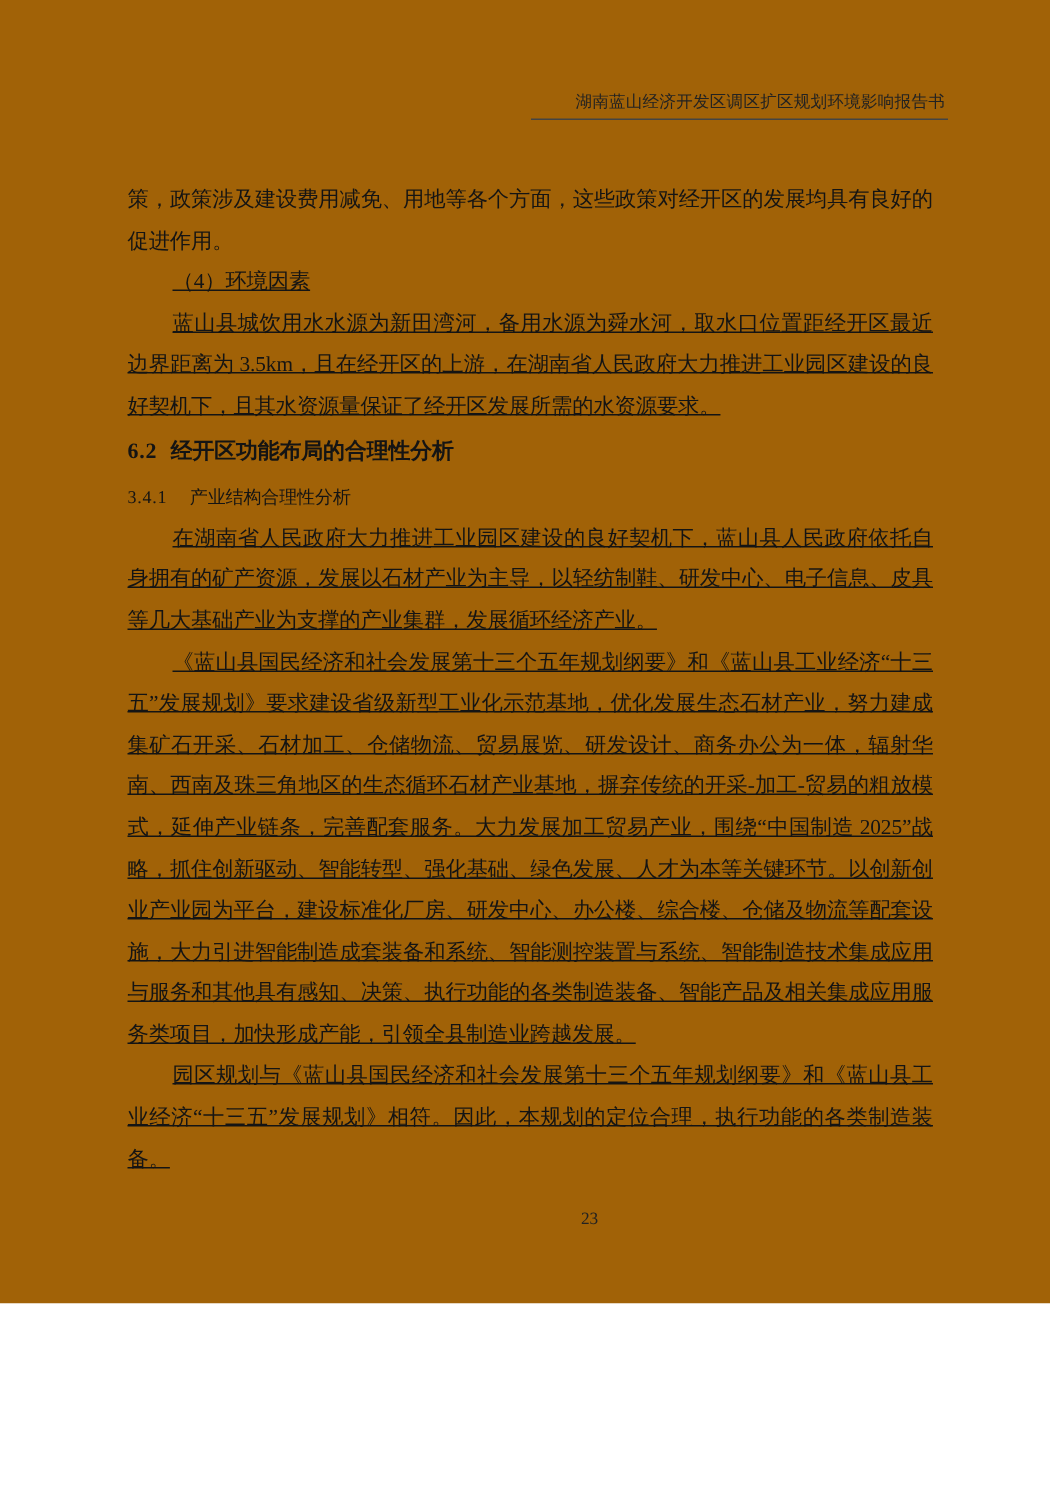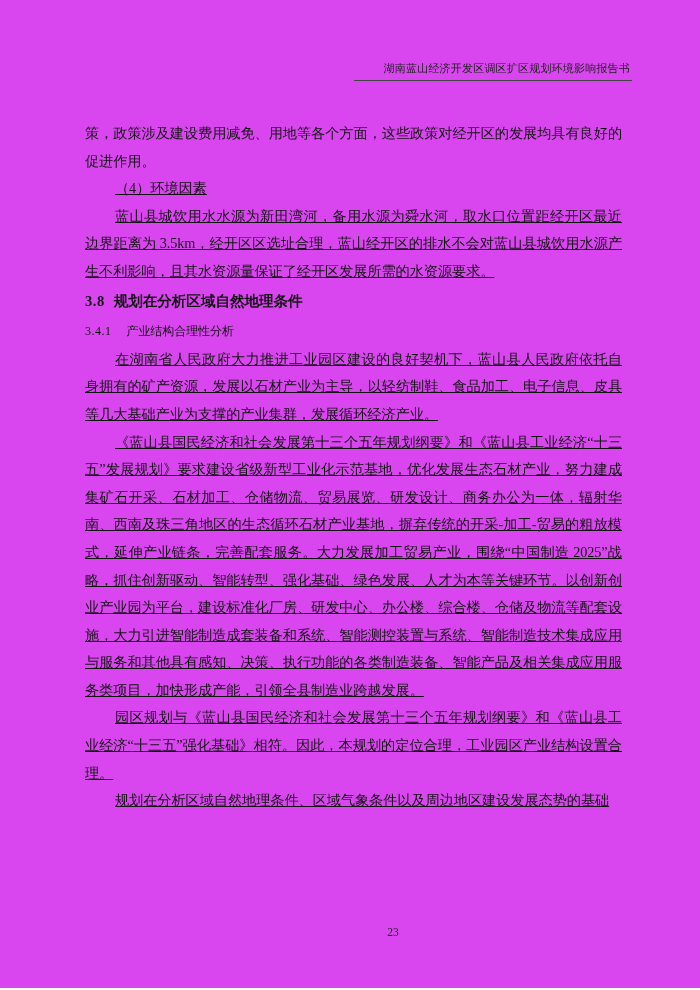--- a/index.html
+++ b/index.html
@@ -3,22 +3,22 @@
 <meta charset="utf-8">
 <style>
   html, body {
     margin: 0;
     padding: 0;
     background: #ffffff;
   }
   .page {
     position: relative;
     width: 700px;
-    height: 988px;
-    background: #d946ef;
+    height: 869px;
+    background: #a16207;
     overflow: hidden;
     font-family: "Liberation Serif", "DejaVu Serif", serif;
     color: #1c1c1c;
   }
   
   .header {
     position: absolute;
     top: 58px;
     left: 0;
     right: 68px;
@@ -92,26 +92,25 @@
 
 <div class="page">
 
   <div class="header">
     <span class="header-title">湖南蓝山经济开发区调区扩区规划环境影响报告书</span>
   </div>
 
   <main class="body-area" id="body-container">
       <p class="continuation">策，政策涉及建设费用减免、用地等各个方面，这些政策对经开区的发展均具有良好的促进作用。</p>
       <p class="indented">（4）环境因素</p>
-      <p class="indented">蓝山县城饮用水水源为新田湾河，备用水源为舜水河，取水口位置距经开区最近边界距离为 3.5km，经开区区选址合理，蓝山经开区的排水不会对蓝山县城饮用水源产生不利影响，且其水资源量保证了经开区发展所需的水资源要求。</p>
-      <p class="heading1"><span class="hnum">3.8</span><span>规划在分析区域自然地理条件</span></p>
+      <p class="indented">蓝山县城饮用水水源为新田湾河，备用水源为舜水河，取水口位置距经开区最近边界距离为 3.5km，且在经开区的上游，在湖南省人民政府大力推进工业园区建设的良好契机下，且其水资源量保证了经开区发展所需的水资源要求。</p>
+      <p class="heading1"><span class="hnum">6.2</span><span>经开区功能布局的合理性分析</span></p>
       <p class="heading2"><span class="hnum">3.4.1</span><span>产业结构合理性分析</span></p>
-      <p class="indented">在湖南省人民政府大力推进工业园区建设的良好契机下，蓝山县人民政府依托自身拥有的矿产资源，发展以石材产业为主导，以轻纺制鞋、食品加工、电子信息、皮具等几大基础产业为支撑的产业集群，发展循环经济产业。</p>
+      <p class="indented">在湖南省人民政府大力推进工业园区建设的良好契机下，蓝山县人民政府依托自身拥有的矿产资源，发展以石材产业为主导，以轻纺制鞋、研发中心、电子信息、皮具等几大基础产业为支撑的产业集群，发展循环经济产业。</p>
       <p class="indented">《蓝山县国民经济和社会发展第十三个五年规划纲要》和《蓝山县工业经济“十三五”发展规划》要求建设省级新型工业化示范基地，优化发展生态石材产业，努力建成集矿石开采、石材加工、仓储物流、贸易展览、研发设计、商务办公为一体，辐射华南、西南及珠三角地区的生态循环石材产业基地，摒弃传统的开采-加工-贸易的粗放模式，延伸产业链条，完善配套服务。大力发展加工贸易产业，围绕“中国制造 2025”战略，抓住创新驱动、智能转型、强化基础、绿色发展、人才为本等关键环节。以创新创业产业园为平台，建设标准化厂房、研发中心、办公楼、综合楼、仓储及物流等配套设施，大力引进智能制造成套装备和系统、智能测控装置与系统、智能制造技术集成应用与服务和其他具有感知、决策、执行功能的各类制造装备、智能产品及相关集成应用服务类项目，加快形成产能，引领全县制造业跨越发展。</p>
-      <p class="indented">园区规划与《蓝山县国民经济和社会发展第十三个五年规划纲要》和《蓝山县工业经济“十三五”强化基础》相符。因此，本规划的定位合理，工业园区产业结构设置合理。</p>
-      <p class="indented">规划在分析区域自然地理条件、区域气象条件以及周边地区建设发展态势的基础</p>
+      <p class="indented">园区规划与《蓝山县国民经济和社会发展第十三个五年规划纲要》和《蓝山县工业经济“十三五”发展规划》相符。因此，本规划的定位合理，执行功能的各类制造装备。</p>
     </main>
 
   <div class="footer">
     <span>23</span>
   </div>
 
 </div>
 
 </body></html>

